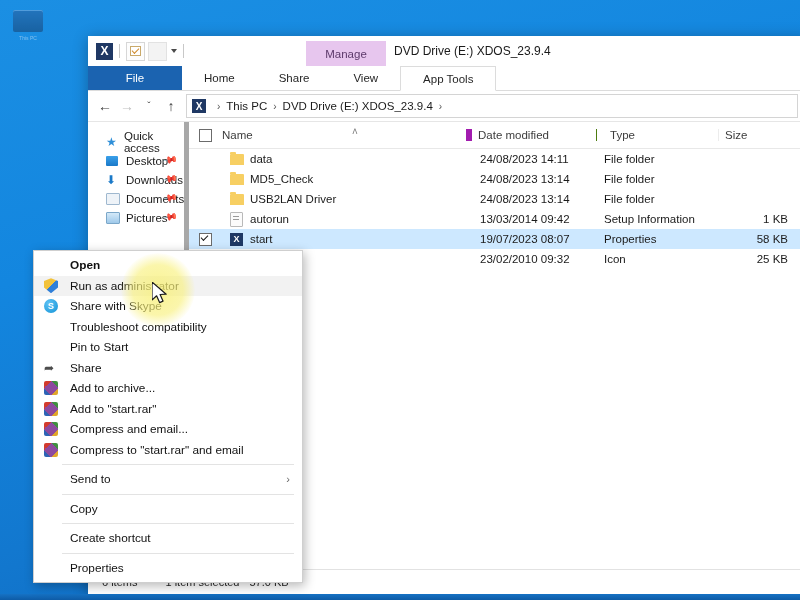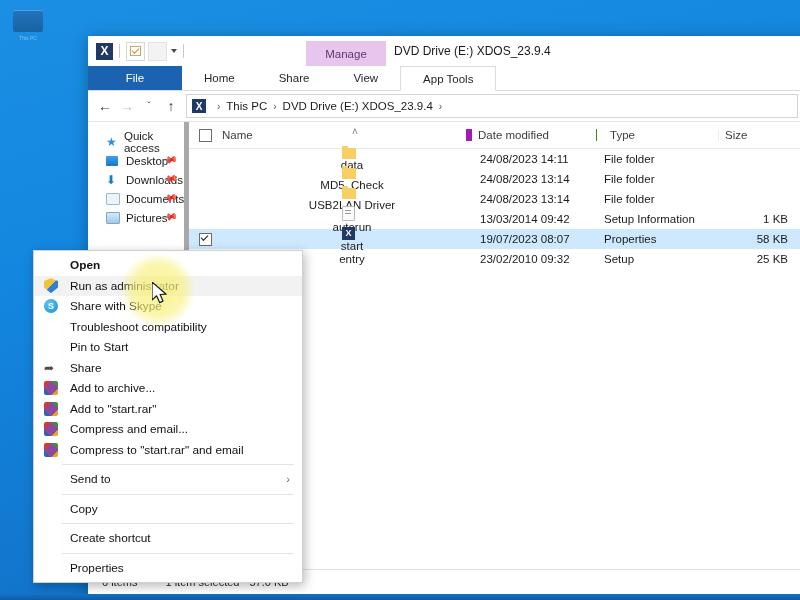--- a/index.html
+++ b/index.html
@@ -222,21 +222,21 @@
   .row .rcb {
     width: 11px; height: 11px; border: 1px solid #6b6b6b; background:#fff;
     position:relative;
   }
   .row .rcb.checked:after {
     content:""; position:absolute; left:1px; top:1px;
     width: 6px; height: 3px;
     border-left: 1.5px solid #1a1a1a; border-bottom: 1.5px solid #1a1a1a;
     transform: rotate(-45deg);
   }
-  .row .nm { width: 244px; display:flex; align-items:center;flex-direction:column; }
+  .row .nm { width: 244px; display:flex; align-items:center; }
   .row .nm .fi { width: 20px; display:flex; align-items:center; }
   .row .dt { width: 118px; padding-left: 6px; }
   .row .tp { width: 108px; padding-left: 6px; }
   .row .sz { width: 70px; padding-left: 6px; text-align: right; padding-right: 20px; }
 
   .folder-ic {
     width: 14px; height: 11px; background: #f7cf63;
     border-radius: 1px 1px 0 0;
     position: relative;
   }
@@ -520,21 +520,21 @@
           <span class="sz">58 KB</span>
         </div>
 
         <div class="row">
           <span class="cb-slot"></span>
           <span class="nm">
             <span class="fi"></span>
             <span>entry</span>
           </span>
           <span class="dt">23/02/2010 09:32</span>
-          <span class="tp">Setup</span>
+          <span class="tp">Icon</span>
           <span class="sz">25 KB</span>
         </div>
 
       </div>
     </div>
 
     <div class="statusbar">
       <span>6 items</span>
       <span class="s2">1 item selected</span>
       <span class="s3">57.0 KB</span>

